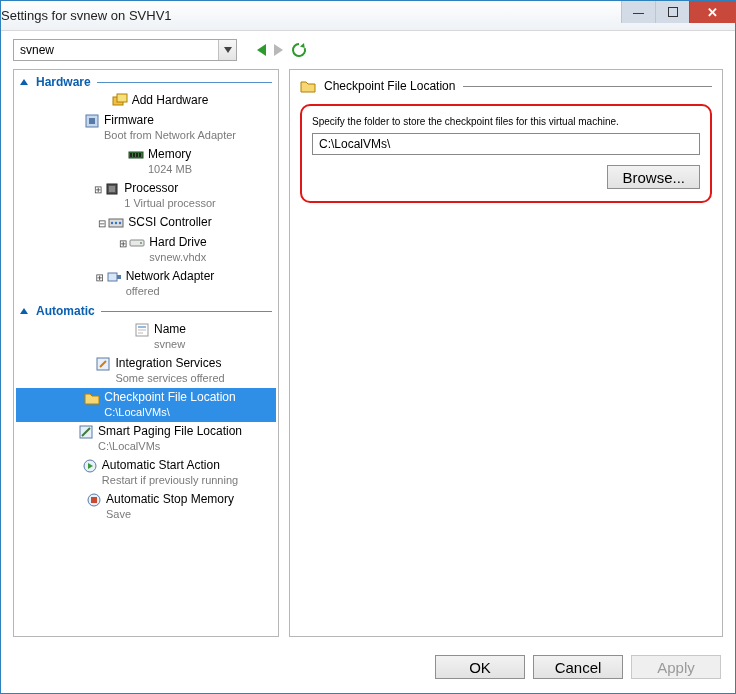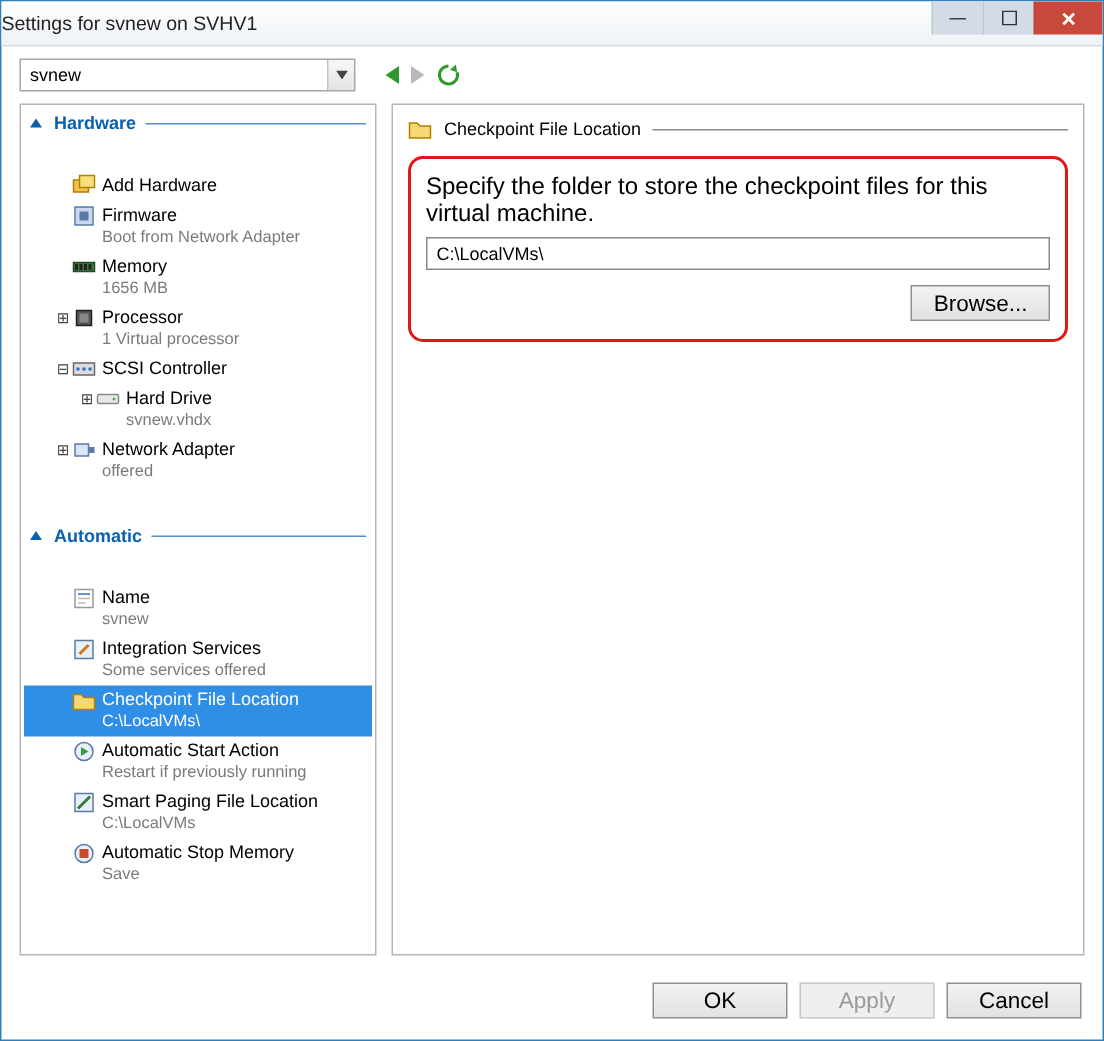--- a/index.html
+++ b/index.html
@@ -87,24 +87,23 @@
     gap: 10px;
     min-height: 0;
   }
 
   .panel {
     border: 1px solid #b6b6b6;
     background: #fff;
     position: relative;
   }
   .panel-left {
-    width: 238px;
+    width: 266px;
     display: flex; flex-direction: column;
     padding: 2px 0;
-    gap: 23px;
   }
   .panel-right {
     flex: 1;
     padding: 8px 10px;
     position: relative;
   }
 
   .section-hdr {
     display: flex; align-items: center;
     color: #0a5fb0;
@@ -123,20 +122,21 @@
     border-bottom: 6px solid #0a5fb0;
     margin-right: 2px;
   }
 
   .tree { padding: 0 2px; }
   .node {
     display: flex; align-items: flex-start;
     padding: 2px 4px 2px 4px;
     line-height: 15px;
     cursor: default;
+    justify-content: center;
   }
   .node .exp {
     width: 12px; flex: 0 0 12px; text-align: center;
     color: #444; font-size: 10px; margin-top: 1px;
   }
   .node .ic {
     width: 16px; flex: 0 0 16px; height: 16px; margin-right: 4px;
     display: flex; align-items: center; justify-content: center;
   }
   .node .lbls { display: flex; flex-direction: column; min-width: 0; }
@@ -159,21 +159,21 @@
   }
   .rhdr .txt { color: #000; font-size: 12px; }
   .rhdr .rule { flex: 1; height: 1px; background: #888; }
 
   .red-box {
     border: 2px solid #e11616;
     border-radius: 10px;
     padding: 10px 10px 12px 10px;
   }
   .red-box .desc {
-    font-size: 16px; color: #000; margin-bottom: 6px;
+    font-size: 10px; color: #000; margin-bottom: 6px;
   }
   .path-input {
     width: 100%; height: 22px;
     border: 1px solid #888;
     padding: 0 6px;
     font-size: 12px;
     background: #fff;
   }
   .browse-row {
     display: flex; justify-content: flex-end; margin-top: 10px;
@@ -291,21 +291,21 @@
             <svg viewBox="0 0 16 16">
                 <rect x="1" y="5" width="14" height="6" fill="#3a7a3a" stroke="#214d21"></rect>
                 <rect x="2" y="6" width="2" height="4" fill="#222"></rect>
                 <rect x="5" y="6" width="2" height="4" fill="#222"></rect>
                 <rect x="8" y="6" width="2" height="4" fill="#222"></rect>
                 <rect x="11" y="6" width="2" height="4" fill="#222"></rect>
               </svg>
           </span>
           <span class="lbls">
             <span class="lbl-main">Memory</span>
-            <span class="lbl-sub">1656 MB</span>
+            <span class="lbl-sub">1024 MB</span>
           </span>
         </div>
 
         <div class="node child">
           <span class="exp">⊞</span>
           <span class="ic">
             <svg viewBox="0 0 16 16">
                 <rect x="3" y="3" width="10" height="10" fill="#555" stroke="#222"></rect>
                 <rect x="5" y="5" width="6" height="6" fill="#888"></rect>
               </svg>
@@ -408,41 +408,41 @@
           <span class="lbls">
             <span class="lbl-main">Checkpoint File Location</span>
             <span class="lbl-sub">C:\LocalVMs\</span>
           </span>
         </div>
 
         <div class="node child">
           <span class="exp"></span>
           <span class="ic">
             <svg viewBox="0 0 16 16">
+                <rect x="2" y="2" width="12" height="12" fill="#e8f0fa" stroke="#5a7aa8"></rect>
+                <path d="M4 12 L12 4" stroke="#3a7a3a" stroke-width="2"></path>
+              </svg>
+          </span>
+          <span class="lbls">
+            <span class="lbl-main">Smart Paging File Location</span>
+            <span class="lbl-sub">C:\LocalVMs</span>
+          </span>
+        </div>
+
+        <div class="node child">
+          <span class="exp"></span>
+          <span class="ic">
+            <svg viewBox="0 0 16 16">
                 <circle cx="8" cy="8" r="6" fill="#e8f0fa" stroke="#5a7aa8"></circle>
                 <path d="M6 5 L11 8 L6 11 Z" fill="#3a9a3a"></path>
               </svg>
           </span>
           <span class="lbls">
             <span class="lbl-main">Automatic Start Action</span>
             <span class="lbl-sub">Restart if previously running</span>
-          </span>
-        </div>
-
-        <div class="node child">
-          <span class="exp"></span>
-          <span class="ic">
-            <svg viewBox="0 0 16 16">
-                <rect x="2" y="2" width="12" height="12" fill="#e8f0fa" stroke="#5a7aa8"></rect>
-                <path d="M4 12 L12 4" stroke="#3a7a3a" stroke-width="2"></path>
-              </svg>
-          </span>
-          <span class="lbls">
-            <span class="lbl-main">Smart Paging File Location</span>
-            <span class="lbl-sub">C:\LocalVMs</span>
           </span>
         </div>
 
         <div class="node child">
           <span class="exp"></span>
           <span class="ic">
             <svg viewBox="0 0 16 16">
                 <circle cx="8" cy="8" r="6" fill="#e8f0fa" stroke="#5a7aa8"></circle>
                 <rect x="5" y="5" width="6" height="6" fill="#c94a2e"></rect>
               </svg>
@@ -474,17 +474,17 @@
         <div class="browse-row">
           <button class="btn">Browse...</button>
         </div>
       </div>
 
     </div>
   </div>
 
   <div class="footer-btns">
     <button class="btn">OK</button>
+    <button class="btn">Cancel</button>
     <button class="btn disabled">Apply</button>
-    <button class="btn">Cancel</button>
   </div>
 
 </div>
 
 </body></html>

